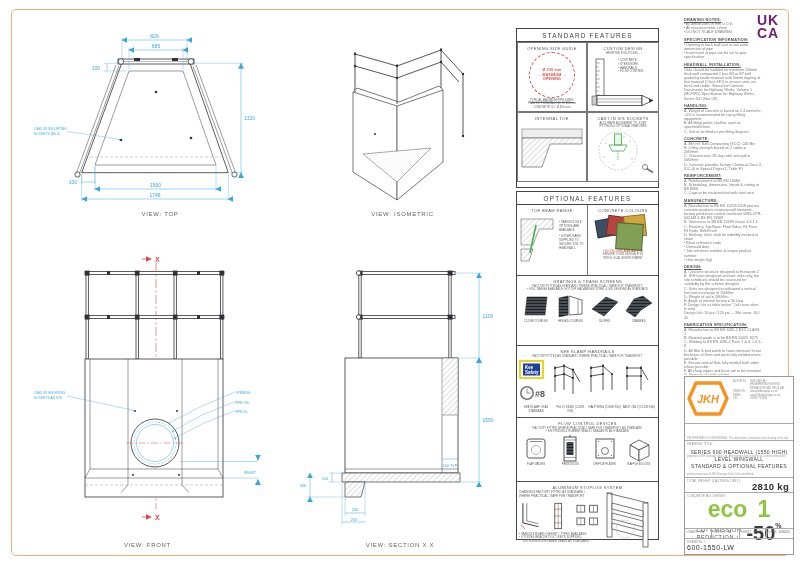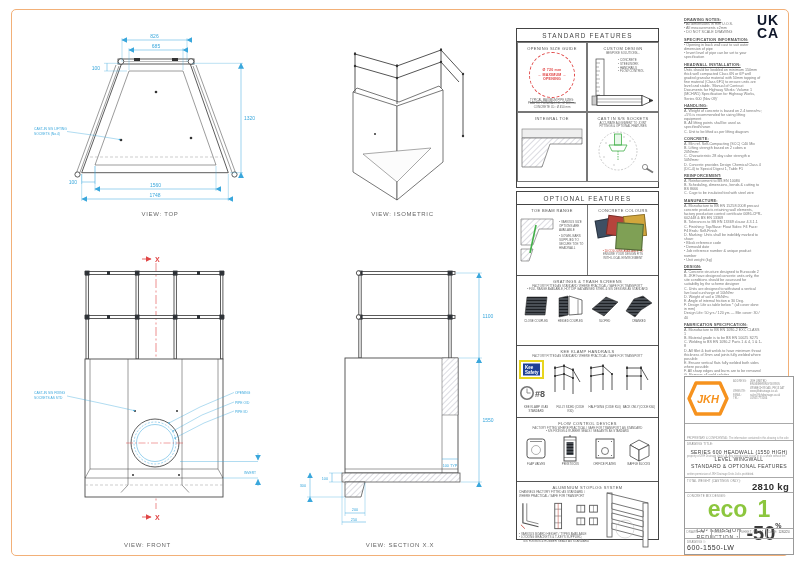--- a/index.html
+++ b/index.html
@@ -30,21 +30,21 @@
   .u{text-decoration:underline;}
   .opt-row{border-top:.6px solid #555;position:relative;padding:1px 2px;box-sizing:border-box;}
   .icon-row{display:flex;justify-content:space-around;align-items:flex-end;}
   .lab-row{display:flex;}
   .lab-row div{flex:1;font-size:2.8px;color:#555;text-align:center;line-height:1.15;padding:0 1px;}
   .sw{position:absolute;border:.5px solid rgba(0,0,0,.35);}
   
   .notes{position:absolute;left:684px;top:14px;width:78px;height:361px;overflow:hidden;}
   .notes h3{font-size:3.9px;color:#555;margin:2.6px 0 .6px;text-decoration:underline;font-weight:bold;letter-spacing:.2px;}
   .notes .body{font-size:3.7px;line-height:1.12;color:#777;white-space:pre-line;}
-  .ukca{position:absolute;left:757px;top:14px;font-weight:bold;color:#0f172a;font-size:14px;line-height:.92;letter-spacing:1px;}
+  .ukca{position:absolute;left:757px;top:14px;font-weight:bold;color:#701a75;font-size:14px;line-height:.92;letter-spacing:1px;}
   
   .tblock{position:absolute;left:684px;top:376px;width:110px;border:.6px solid #999;background:#fff;box-sizing:border-box;}
   .tb-row{border-top:.6px solid #aaa;position:relative;box-sizing:border-box;}
   .tb-row:first-child{border-top:none;}
   .tb-lab{font-size:2.9px;color:#888;letter-spacing:.2px;}
   .addr{display:grid;grid-template-columns:15px 1fr;column-gap:2px;font-size:2.7px;color:#999;line-height:1.25;}
   .addr .v{color:#8a8a8a;white-space:pre-line;}
   .prop{font-size:2.6px;color:#999;line-height:1.2;}
   .dt-line{text-align:center;font-size:5.1px;color:#444;letter-spacing:.3px;line-height:1.35;}
   .weight-val{font-size:9.5px;color:#2e2e2e;font-weight:bold;text-align:right;letter-spacing:.3px;}

